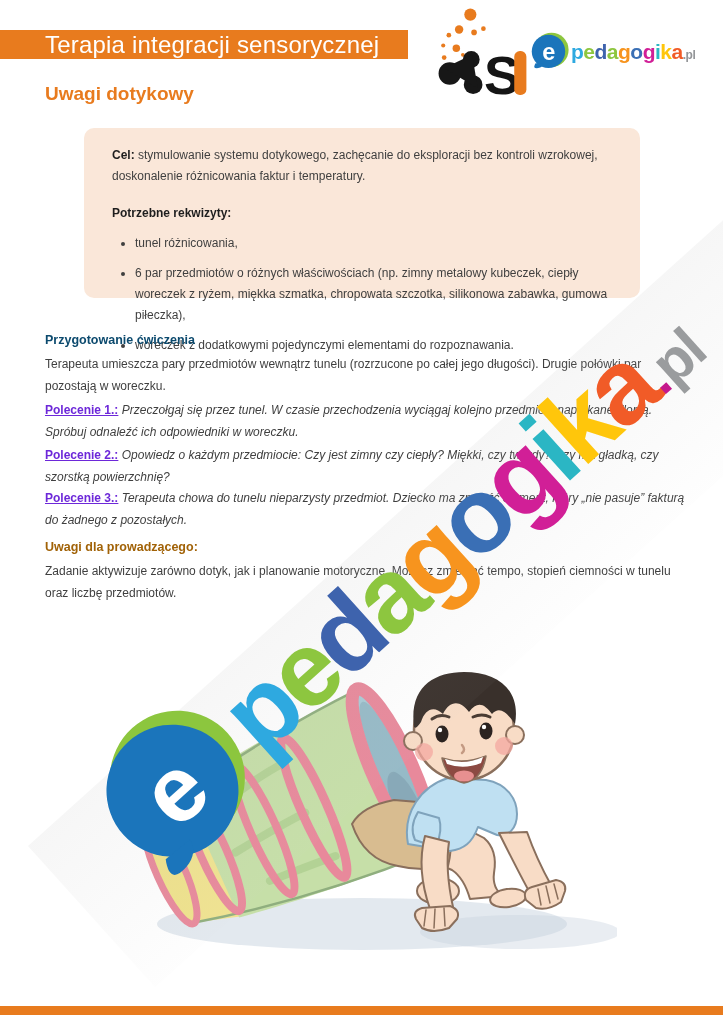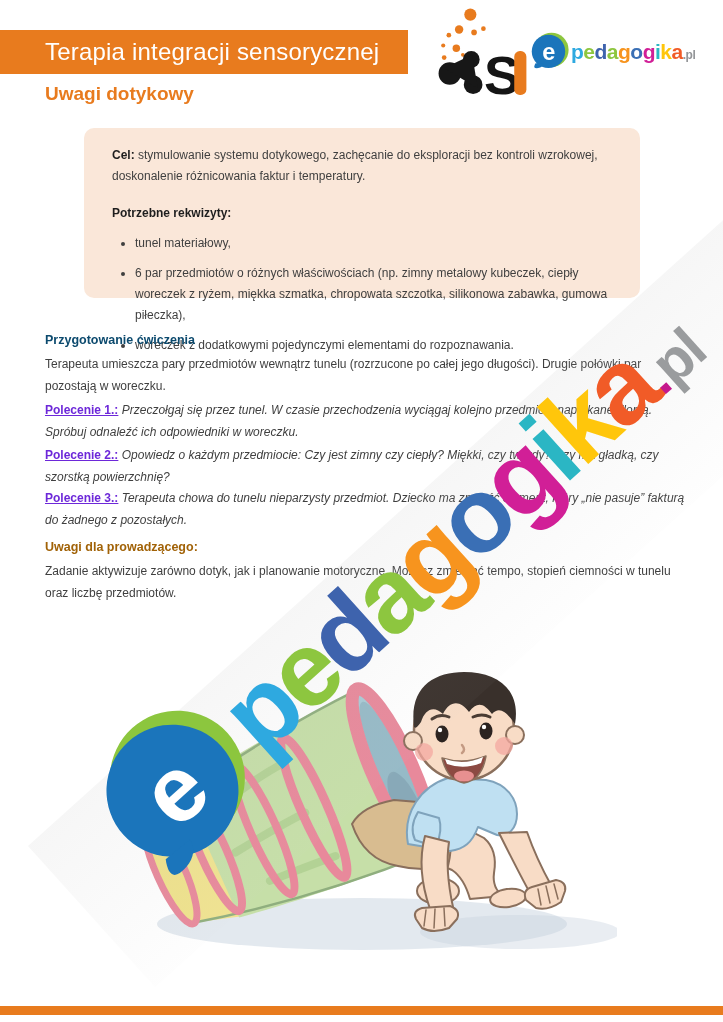--- a/index.html
+++ b/index.html
@@ -1,19 +1,19 @@
 <!DOCTYPE html>
 <html><head>
 <meta charset="utf-8">
 <style>
   html,body{margin:0;padding:0;background:#e8e8e8;}
   .page{position:relative;width:723px;height:1022px;background:#ffffff;overflow:hidden;
         font-family:"Liberation Sans",sans-serif;margin:0 auto;}
   
-  .header-bar{position:absolute;left:0;top:30px;width:408px;height:44px;background:#E87B1E;
+  .header-bar{position:absolute;left:0;top:30px;width:408px;height:29px;background:#E87B1E;
               display:flex;align-items:center;padding-left:45px;box-sizing:border-box;}
   .header-title{color:#ffffff;font-size:24px;font-weight:400;letter-spacing:.2px;white-space:nowrap;}
   .si-logo{position:absolute;left:418px;top:2px;width:114px;height:100px;}
   .epe-logo{position:absolute;left:531px;top:31px;height:40px;display:flex;align-items:center;gap:2px;}
   .e-badge{width:38px;height:38px;}
   .logo-letters{font-size:21px;font-weight:bold;letter-spacing:-.5px;line-height:1;}
   .logo-letters span:nth-child(n+11){font-size:12px;}
   
   .page-title{position:absolute;left:45px;top:83px;margin:0;font-size:19px;font-weight:bold;color:#E87B1E;}
   
@@ -90,21 +90,21 @@
 
   <h1 class="page-title">Uwagi dotykowy</h1>
 
   <div class="info-box">
     <p class="box-p">
       <b>Cel:</b>
       <span>stymulowanie systemu dotykowego, zachęcanie do eksploracji bez kontroli wzrokowej, doskonalenie różnicowania faktur i temperatury.</span>
     </p>
     <p class="box-label">Potrzebne rekwizyty:</p>
     <ul class="box-list">
-      <li>tunel materiałowy,</li>
+      <li>tunel różnicowania,</li>
       <li>6 par przedmiotów o różnych właściwościach (np. zimny metalowy kubeczek, ciepły woreczek z ryżem, miękka szmatka, chropowata szczotka, silikonowa zabawka, gumowa piłeczka),</li>
       <li>woreczek z dodatkowymi pojedynczymi elementami do rozpoznawania.</li>
     </ul>
   </div>
 
   <h2 class="sec-h orange" style="top:333px">Przygotowanie ćwiczenia</h2>
   <p class="body-p" style="top:354px">Terapeuta umieszcza pary przedmiotów wewnątrz tunelu (rozrzucone po całej jego długości). Drugie połówki par pozostają w woreczku.</p>
 
   <p class="body-p" style="top:400px">
     <span class="pol-label">Polecenie 1.:</span>

